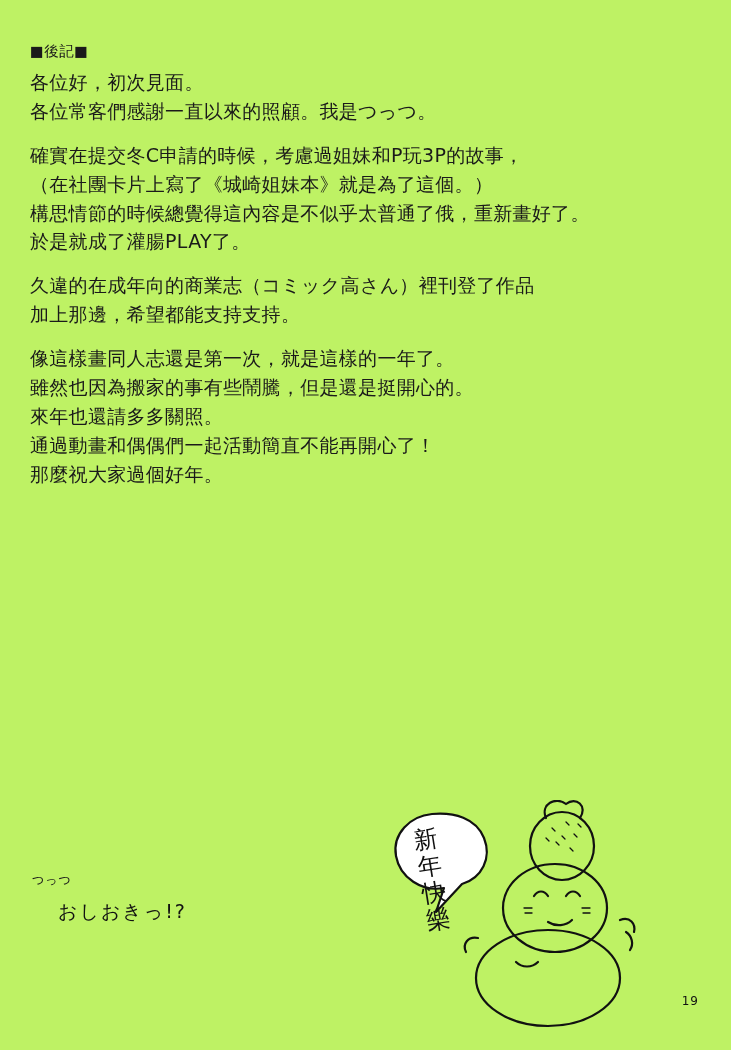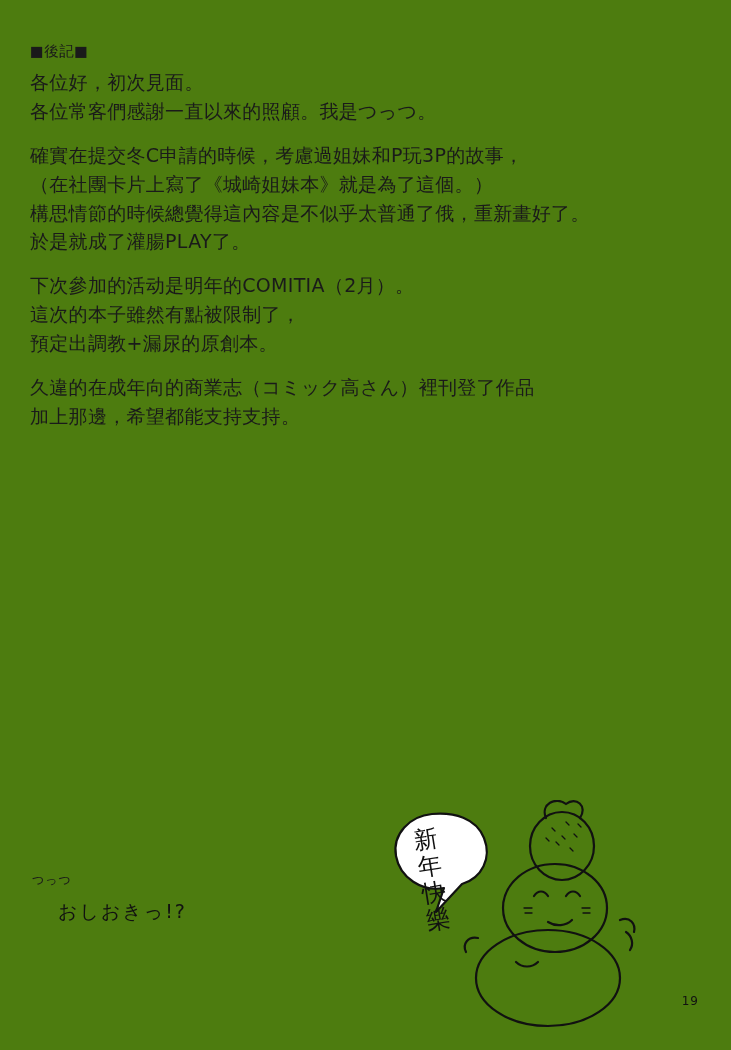--- a/index.html
+++ b/index.html
@@ -11,21 +11,21 @@
     width: 731px;
     height: 1050px;
     position: relative;
     overflow: hidden;
     font-family: "DejaVu Sans", sans-serif;
     color: #1a1a1a;
   }
   .page {
     position: absolute;
     inset: 0;
-    background: #4d7c0f;
+    background: #bef264;
     padding-left: 40px;
   }
   .afterword {
     position: absolute;
     left: 30px;
     top: 42px;
     width: 660px;
   }
   .heading {
     font-size: 14.5px;
@@ -98,25 +98,27 @@
 <div class="page">
 
   <div class="afterword">
     <div class="heading">■後記■</div>
     <div class="para">各位好，初次見面。
 各位常客們感謝一直以來的照顧。我是つっつ。</div>
     <div class="para">確實在提交冬C申請的時候，考慮過姐妹和P玩3P的故事，
 （在社團卡片上寫了《城崎姐妹本》就是為了這個。）
 構思情節的時候總覺得這內容是不似乎太普通了俄，重新畫好了。
 於是就成了灌腸PLAY了。</div>
-    <div class="para">下次參加的活动是明年的COMITIA（2月）。
-這次的本子雖然有點被限制了，
-預定出調教+漏尿的原創本。</div>
     <div class="para">久違的在成年向的商業志（コミック高さん）裡刊登了作品
 加上那邊，希望都能支持支持。</div>
+    <div class="para">像這樣畫同人志還是第一次，就是這樣的一年了。
+雖然也因為搬家的事有些鬧騰，但是還是挺開心的。
+來年也還請多多關照。
+通過動畫和偶偶們一起活動簡直不能再開心了！
+那麼祝大家過個好年。</div>
   </div>
 
   <div class="sig">つっつ</div>
 
   <div class="title-art">
     <span>おしおきっ!?</span>
   </div>
 
   <svg class="doodle" viewBox="0 0 330 230">
     <g fill="none" stroke="#111111" stroke-width="2.2" stroke-linecap="round" stroke-linejoin="round">

